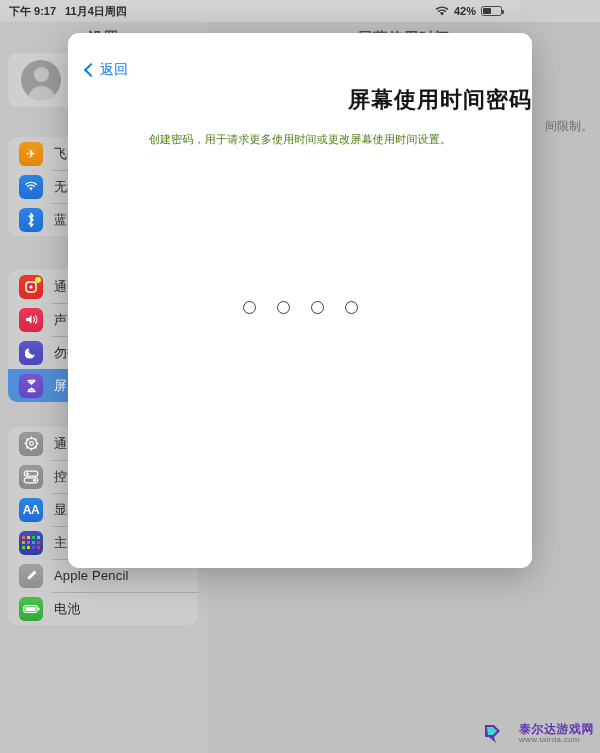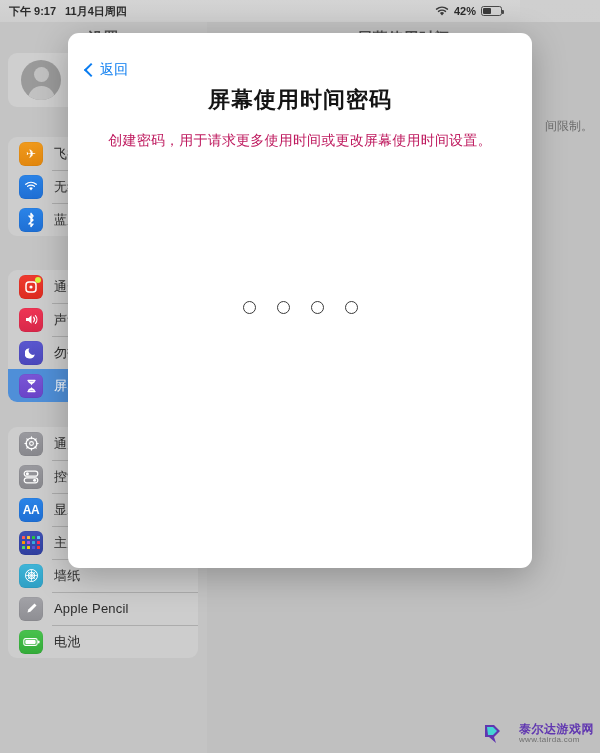--- a/index.html
+++ b/index.html
@@ -267,31 +267,31 @@
     display: block;
     width: 8px; height: 8px;
     border-left: 2.1px solid #0a7cf0;
     border-bottom: 2.1px solid #0a7cf0;
     transform: rotate(45deg);
     margin-right: 3px;
     margin-left: 2px;
   }
   #sheet-title {
     margin-top: 52px;
-    text-align: center;
+    text-align: right;
     font-size: 22px;
     font-weight: 700;
     color: #141414;
     letter-spacing: 1px;
   }
   #sheet-subtitle {
     margin-top: 17px;
     text-align: center;
-    font-size: 14px;
-    color: #be185d;
+    font-size: 11px;
+    color: #4d7c0f;
     letter-spacing: .2px;
   }
   #passcode-dots {
     position: absolute;
     left: 0; right: 0;
     top: 268px;
     display: flex;
     justify-content: center;
     gap: 21px;
   }
@@ -456,30 +456,20 @@
               <i style="background:#ff2d55"></i>
               <i style="background:#4cd964"></i>
               <i style="background:#ffcc00"></i>
               <i style="background:#5856d6"></i>
               <i style="background:#ff3b30"></i>
             </span>
           </span>
           <span class="row-label">主屏幕与程序坞</span>
         </div>
         <div class="settings-row">
-          <span class="row-icon ic-wallpaper">
-            <svg width="15" height="15" viewBox="0 0 15 15">
-              <circle cx="7.5" cy="7.5" r="3" stroke="#fff" stroke-width="1.1" fill="none"></circle>
-              <circle cx="7.5" cy="7.5" r="6" stroke="#fff" stroke-width="1" fill="none"></circle>
-              <path d="M7.5 1.5 L7.5 13.5 M1.5 7.5 L13.5 7.5 M3.3 3.3 L11.7 11.7 M11.7 3.3 L3.3 11.7" stroke="#fff" stroke-width=".8"></path>
-            </svg>
-          </span>
-          <span class="row-label">墙纸</span>
-        </div>
-        <div class="settings-row">
           <span class="row-icon ic-pencil">
             <svg width="15" height="15" viewBox="0 0 15 15">
               <path d="M3.5 11.5 L4.3 8.6 L10.5 2.5 L12.5 4.5 L6.4 10.7 Z" fill="#fff"></path>
             </svg>
           </span>
           <span class="row-label">Apple Pencil</span>
         </div>
         <div class="settings-row">
           <span class="row-icon ic-battery">
             <svg width="17" height="10" viewBox="0 0 17 10">

